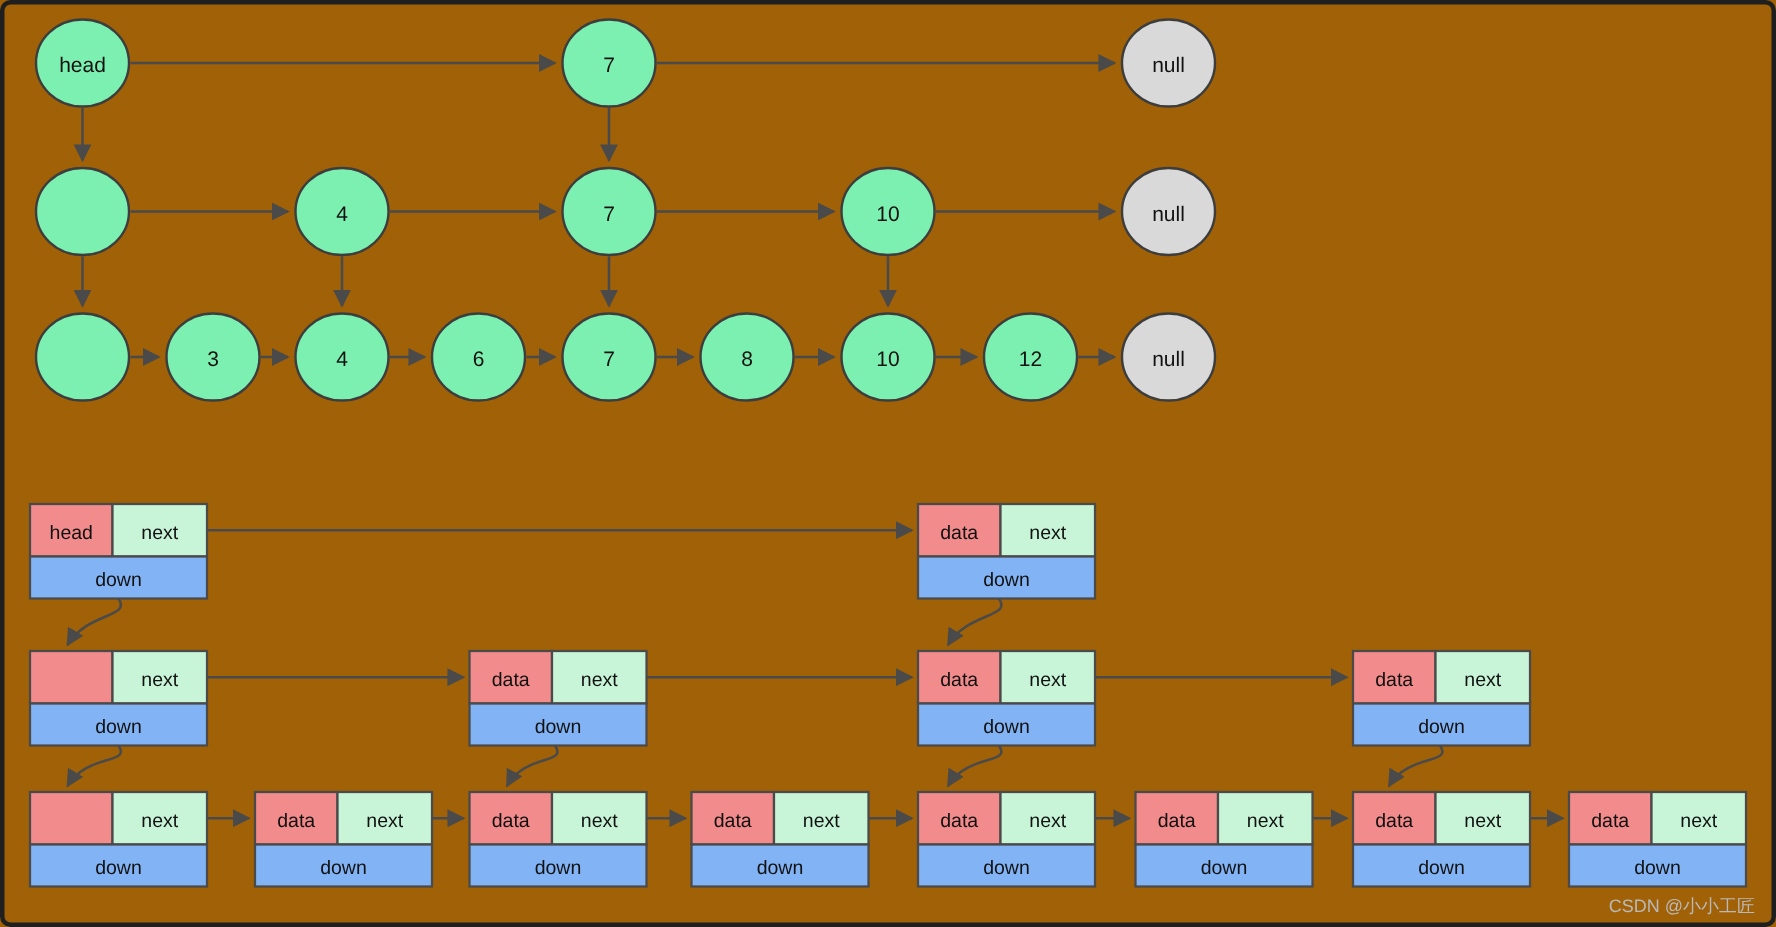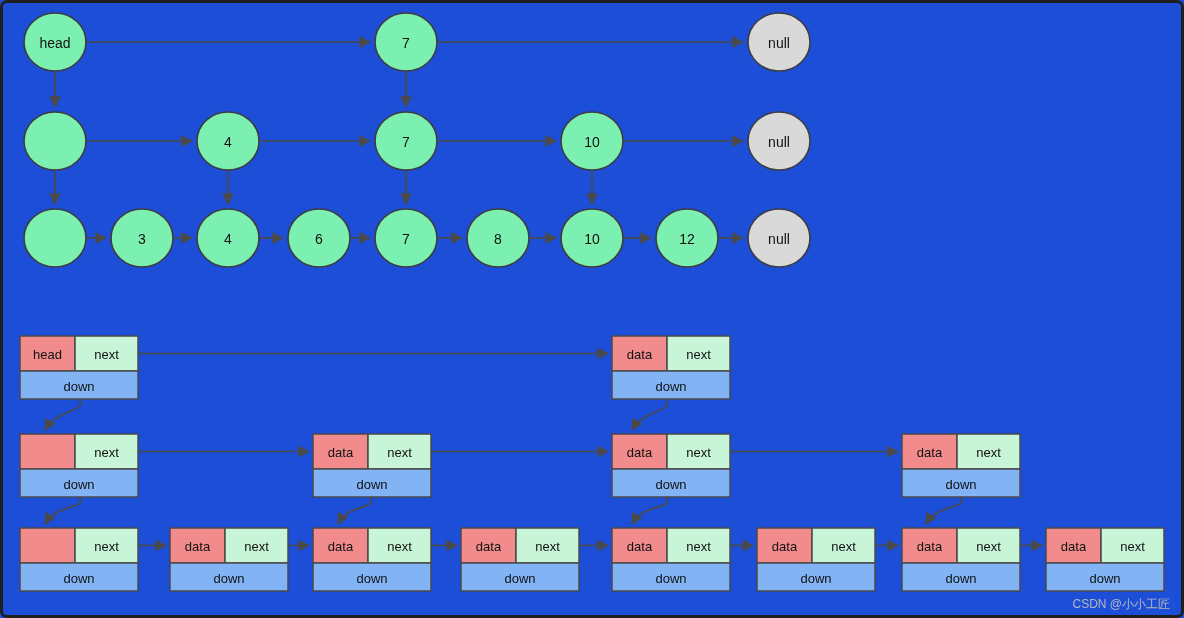--- a/index.html
+++ b/index.html
@@ -1,20 +1,20 @@
 <!DOCTYPE html>
 <html><head>
 <meta charset="utf-8">
 <style>
   html,body{margin:0;padding:0;background:#ffffff;}
   body{font-family:"Liberation Sans",sans-serif;}
   #canvas{
     position:relative;
     width:1184px;height:618px;
-    background:#1d4ed8;
+    background:#a16207;
     overflow:hidden;
   }
   #frame{
     position:absolute;left:0;top:0;
     width:1184px;height:618px;
     box-sizing:border-box;
     border:3px solid #1f1f1f;
     border-radius:7px;
     pointer-events:none;
   }

